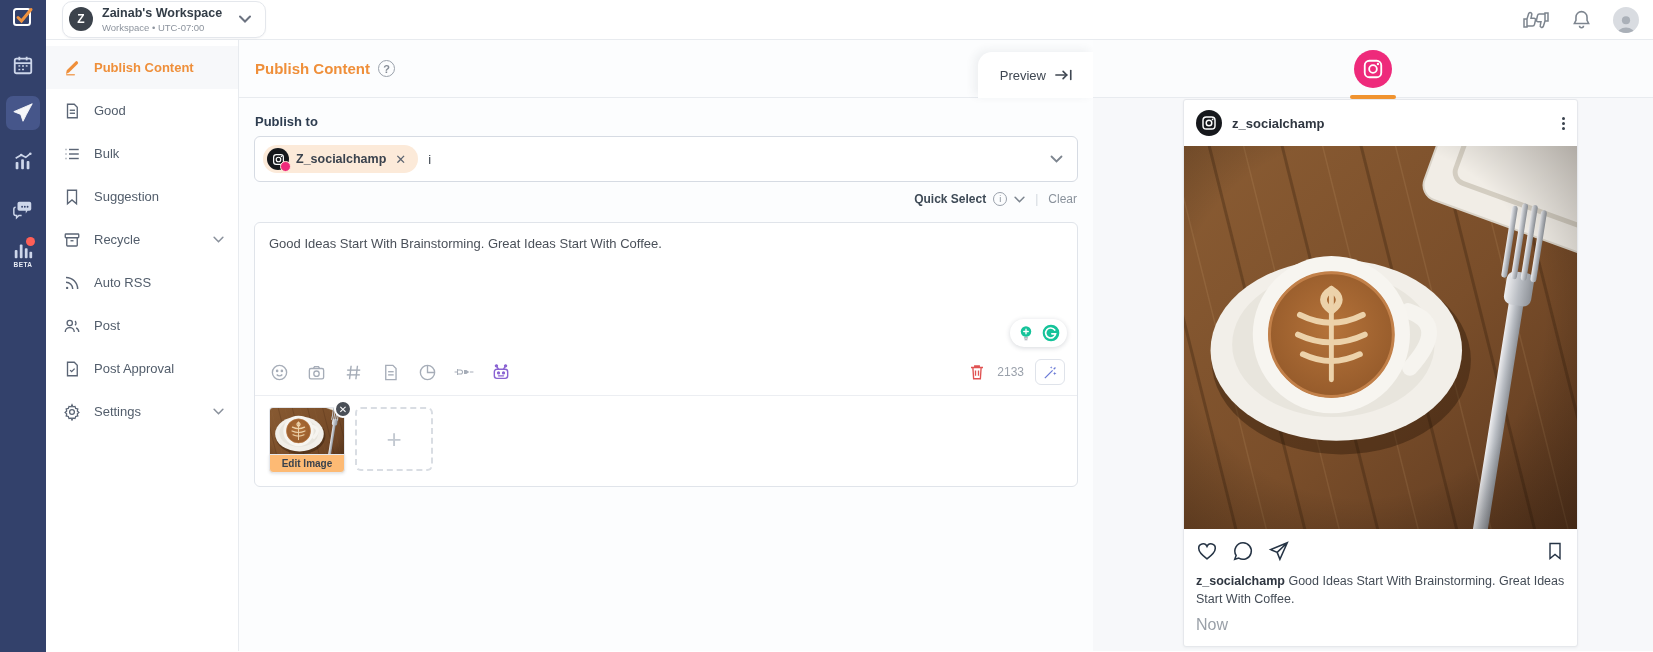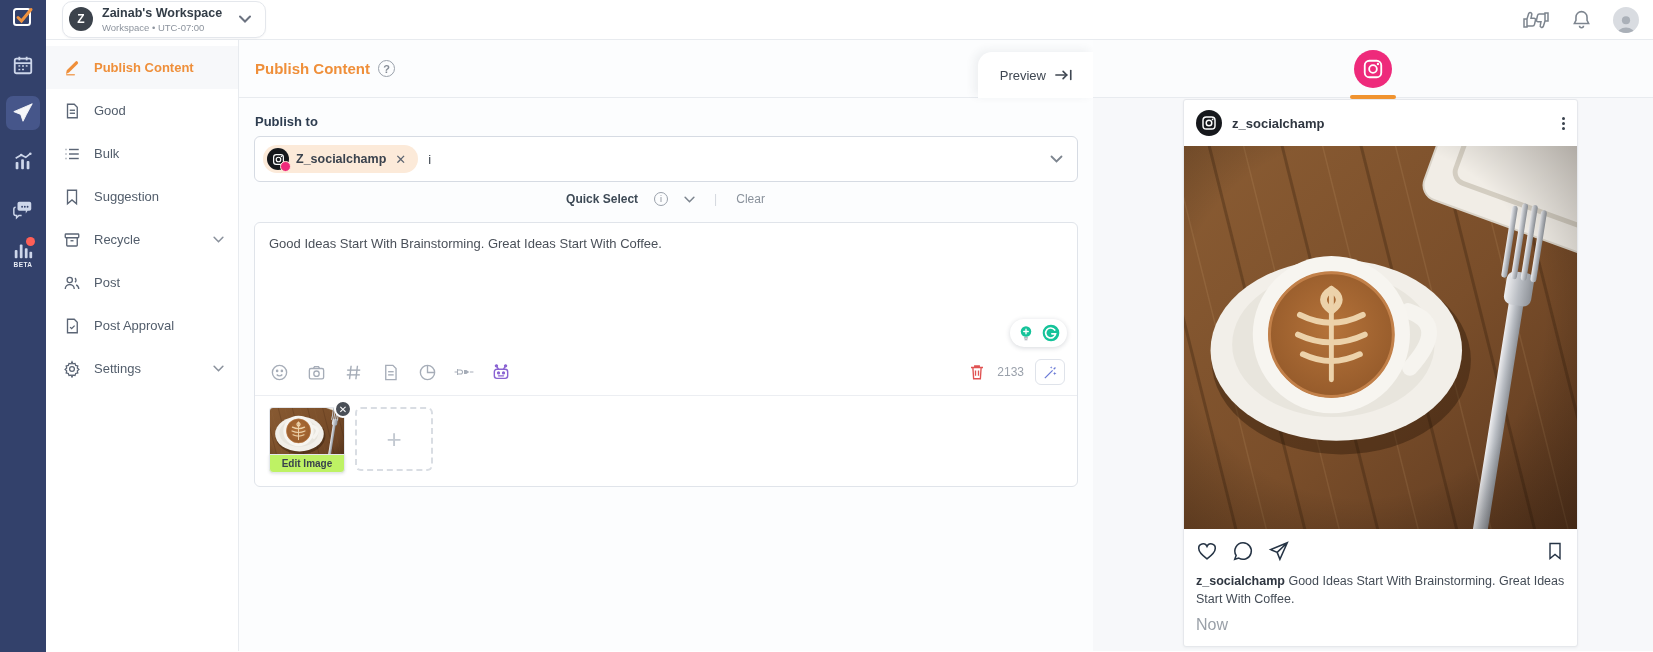--- a/index.html
+++ b/index.html
@@ -50,21 +50,21 @@
   .field-label { font-size:13px; font-weight:bold; color:#2e3d50; margin:4px 0 7px 1px; }
   .account-select { background:#fff; border:1px solid #d6dbe3; border-radius:6px; height:46px; display:flex; align-items:center; padding:0 14px 0 8px; cursor:text; }
   .acct-chip { display:flex; align-items:center; gap:7px; background:#fcead9; border-radius:16px; padding:3px 10px 3px 4px; }
   .chip-avatar { position:relative; width:22px; height:22px; }
   .chip-avatar .ig-black { width:22px; height:22px; border-radius:50%; background:#16181c; display:flex; align-items:center; justify-content:center; }
   .chip-avatar .badge { position:absolute; right:-2px; bottom:-2px; width:11px; height:11px; border-radius:50%; background:#ee2a7b; border:1.5px solid #fcead9; }
   .chip-name { font-size:12.5px; font-weight:bold; color:#3a424d; }
   .chip-x { color:#5c6470; font-size:13px; cursor:pointer; padding:0 2px; }
   .typed { font-size:13px; color:#3a424d; margin-left:10px; }
   .select-chev { margin-left:auto; color:#7d858f; cursor:pointer; }
-  .quick-row { display:flex; align-items:center; justify-content:center; gap:16px; margin:10px 1px 0 0; font-size:12px; }
+  .quick-row { display:flex; align-items:center; justify-content:flex-end; gap:7px; margin:10px 1px 0 0; font-size:12px; }
   .quick-label { font-weight:bold; color:#3e4a56; cursor:pointer; }
   .q-info { width:14px; height:14px; border-radius:50%; border:1.3px solid #9aa1ab; color:#868d97; font-size:9px; display:flex; align-items:center; justify-content:center; cursor:pointer; }
   .q-chev { color:#7d858f; cursor:pointer; }
   .q-div { color:#d3d8de; margin:0 3px; }
   .q-clear { color:#8a929c; cursor:pointer; }
 
   .composer { margin-top:16px; background:#fff; border:1px solid #e0e4ea; border-radius:6px; }
   .composer-text { position:relative; min-height:130px; padding:13px 14px; font-size:13px; color:#4a5059; cursor:text; }
   .gram-pill { position:absolute; right:10px; bottom:6px; display:flex; align-items:center; gap:3px; background:#fff; border-radius:16px; box-shadow:0 1px 5px rgba(30,40,60,.18); padding:3px 5px; }
   .gram-btn { width:22px; height:22px; display:flex; align-items:center; justify-content:center; cursor:pointer; }
@@ -73,21 +73,21 @@
   .tool-ic.robot { color:#8a63d2; }
   .tool-right { margin-left:auto; display:flex; align-items:center; gap:11px; }
   .trash-ic { color:#e05252; cursor:pointer; display:flex; }
   .char-count { font-size:12px; color:#9aa1ab; }
   .wand-btn { width:30px; height:26px; border:1px solid #dfe3ea; border-radius:6px; display:flex; align-items:center; justify-content:center; color:#6b7bd6; cursor:pointer; background:#fff; }
   .attachments { border-top:1px solid #eceef2; padding:11px 14px 13px 14px; display:flex; gap:10px; }
   .thumb-card { position:relative; width:76px; }
   .thumb-img { width:76px; height:47px; border-radius:4px 4px 0 0; overflow:hidden; border:1px solid #e4e7ec; border-bottom:none; }
   .thumb-img svg { width:76px; height:47px; display:block; }
   .thumb-x { position:absolute; top:-7px; right:-7px; width:18px; height:18px; border-radius:50%; background:#4a4f57; color:#fff; font-size:10px; display:flex; align-items:center; justify-content:center; cursor:pointer; border:2px solid #fff; }
-  .thumb-label { background:#bef264; border:1px solid #e4e7ec; border-radius:0 0 4px 4px; font-size:10px; font-weight:bold; color:#3a424d; text-align:center; padding:3px 0; cursor:pointer; box-shadow:0 1px 3px rgba(20,30,50,.12); }
+  .thumb-label { background:#fdba74; border:1px solid #e4e7ec; border-radius:0 0 4px 4px; font-size:10px; font-weight:bold; color:#3a424d; text-align:center; padding:3px 0; cursor:pointer; box-shadow:0 1px 3px rgba(20,30,50,.12); }
   .add-tile { width:78px; height:64px; border:2px dashed #d9dde3; border-radius:6px; display:flex; align-items:center; justify-content:center; color:#c3c9d1; font-size:26px; cursor:pointer; }
 
   
   .preview { width:560px; background:#f7f8fa; }
   .preview-tabs { height:58px; background:#fbfcfd; border-bottom:1px solid #e8ebef; display:flex; align-items:center; justify-content:center; position:relative; }
   .ig-tab { width:38px; height:38px; border-radius:50%; background:#ee2a7b; display:flex; align-items:center; justify-content:center; cursor:pointer; }
   .ig-underline { position:absolute; bottom:-2px; left:50%; transform:translateX(-50%); width:46px; height:4px; border-radius:3px; background:#f0932f; }
   .post-card { width:395px; margin:1px 0 0 90px; background:#fff; border:1px solid #e6e8ec; border-radius:3px; box-shadow:0 1px 3px rgba(20,30,50,.05); }
   .post-head { height:46px; display:flex; align-items:center; padding:0 12px; gap:10px; }
   .post-avatar { width:26px; height:26px; border-radius:50%; background:#16181c; display:flex; align-items:center; justify-content:center; }
@@ -332,20 +332,30 @@
             </span>
           <span>Recycle</span>
           <span class="chev">
               <svg width="11" height="7" viewBox="0 0 12 8" fill="none" stroke="currentColor" stroke-width="1.8" stroke-linecap="round">
                 <path d="M1 1.5 L6 6.5 L11 1.5"></path>
               </svg>
             </span>
         </div>
         <div class="side-item">
           <span class="s-icon">
+              <svg viewBox="0 0 24 24" width="18" height="18" fill="none" stroke="currentColor" stroke-width="2">
+                <path d="M4 11 a9 9 0 0 1 9 9"></path>
+                <path d="M4 4.5 a15.5 15.5 0 0 1 15.5 15.5"></path>
+                <circle cx="5.5" cy="18.5" r="1.6" fill="currentColor" stroke="none"></circle>
+              </svg>
+            </span>
+          <span>Auto RSS</span>
+        </div>
+        <div class="side-item">
+          <span class="s-icon">
               <svg viewBox="0 0 24 24" width="18" height="18" fill="none" stroke="currentColor" stroke-width="1.8">
                 <circle cx="9" cy="8" r="3.5"></circle>
                 <path d="M3 20 a6 6 0 0 1 12 0"></path>
                 <path d="M16 5.5 a3.5 3.5 0 0 1 0 5.5 M17.5 14.5 a6 6 0 0 1 3.5 5.5"></path>
               </svg>
             </span>
           <span>Post</span>
         </div>
         <div class="side-item">
           <span class="s-icon">

